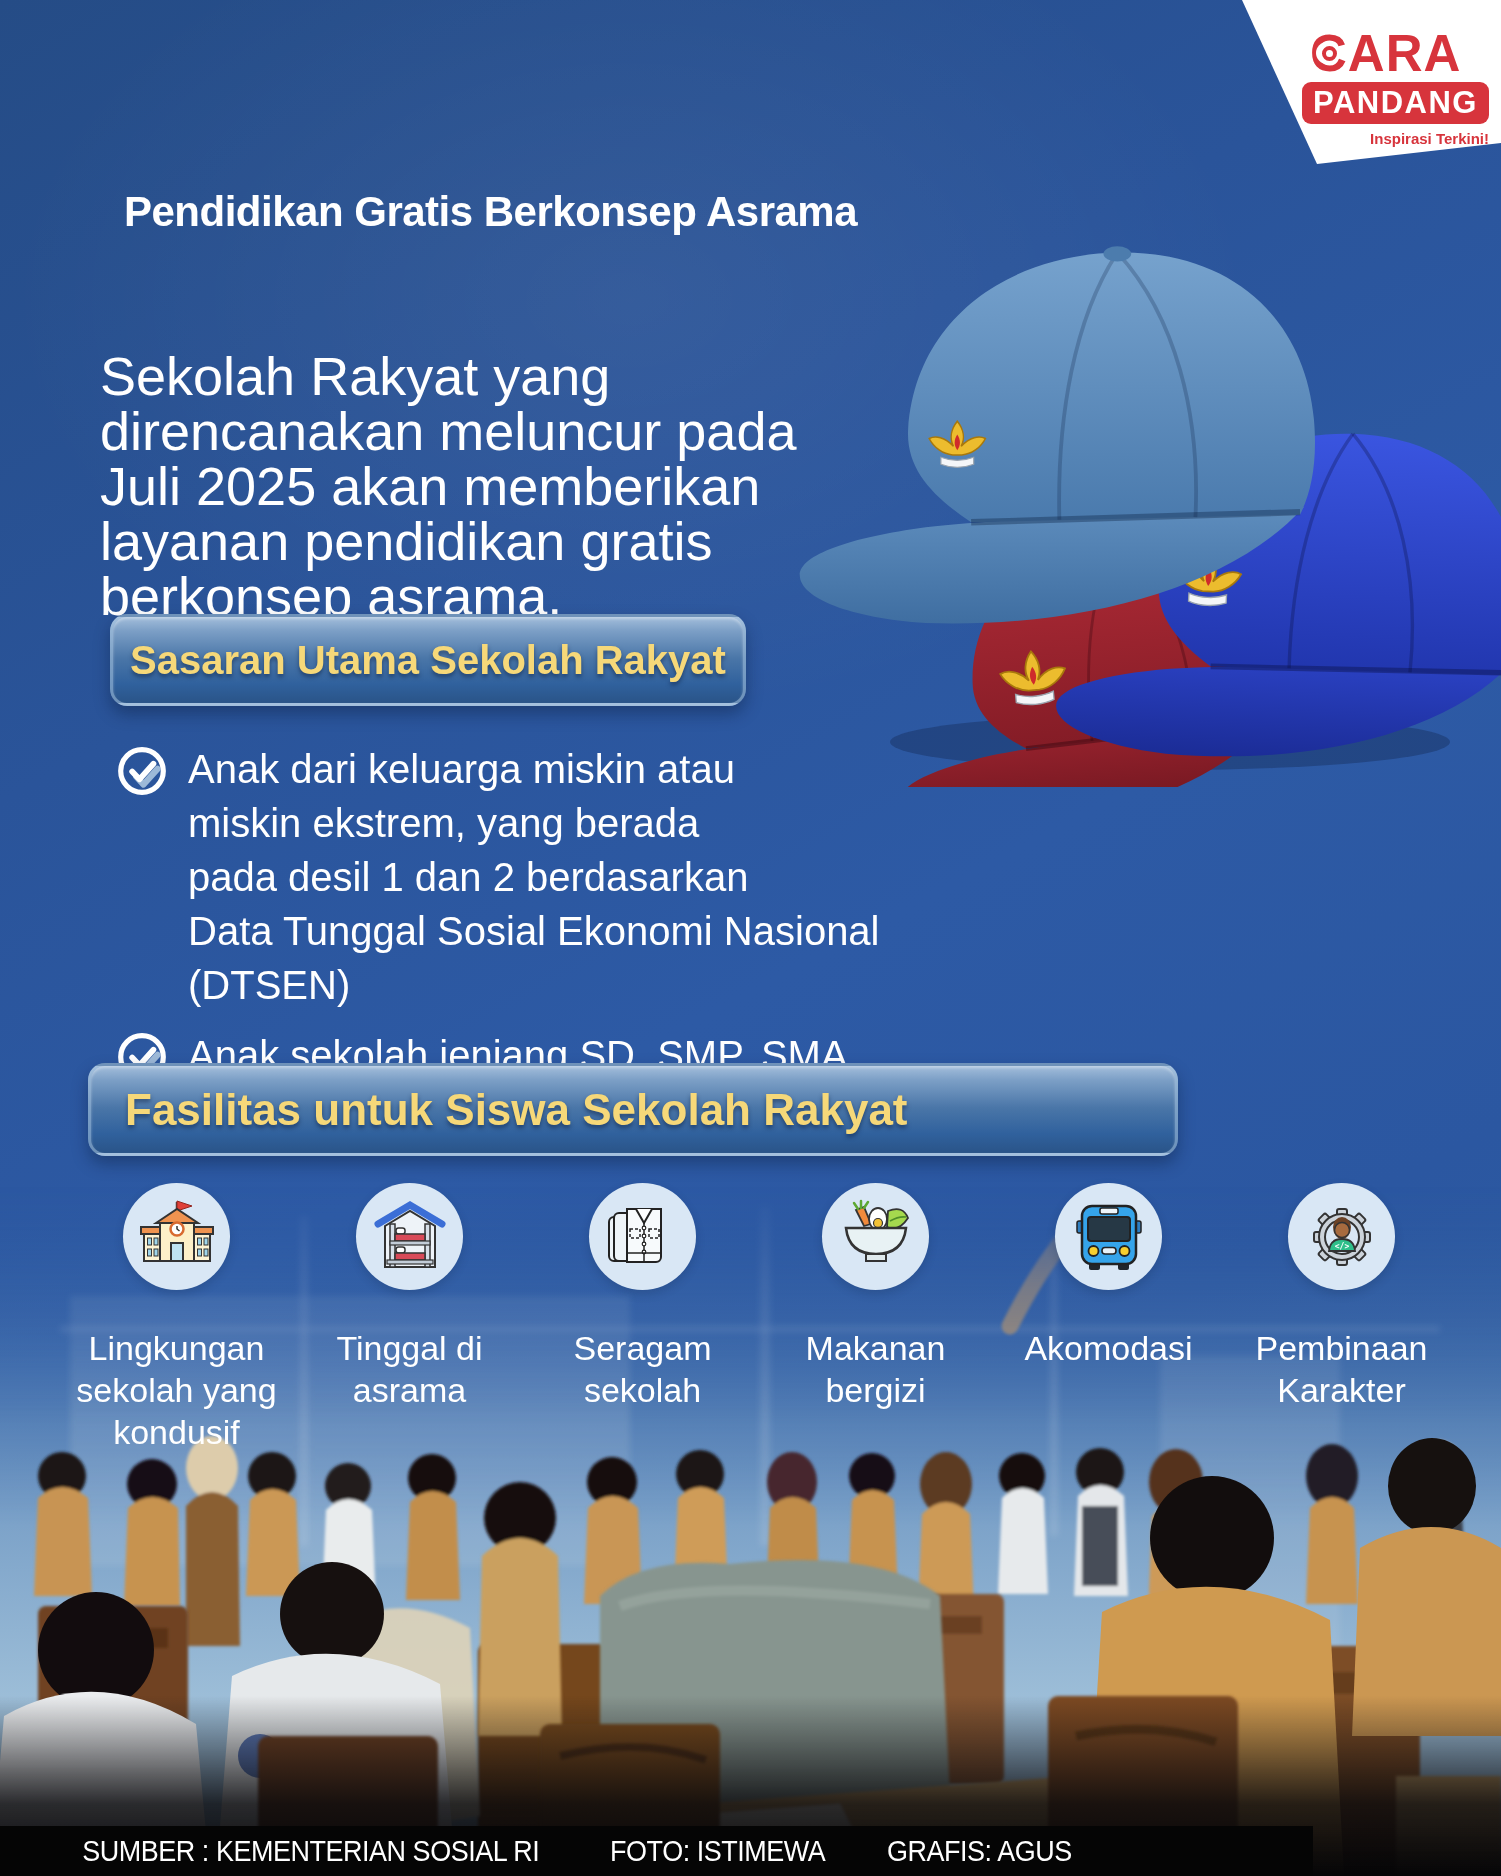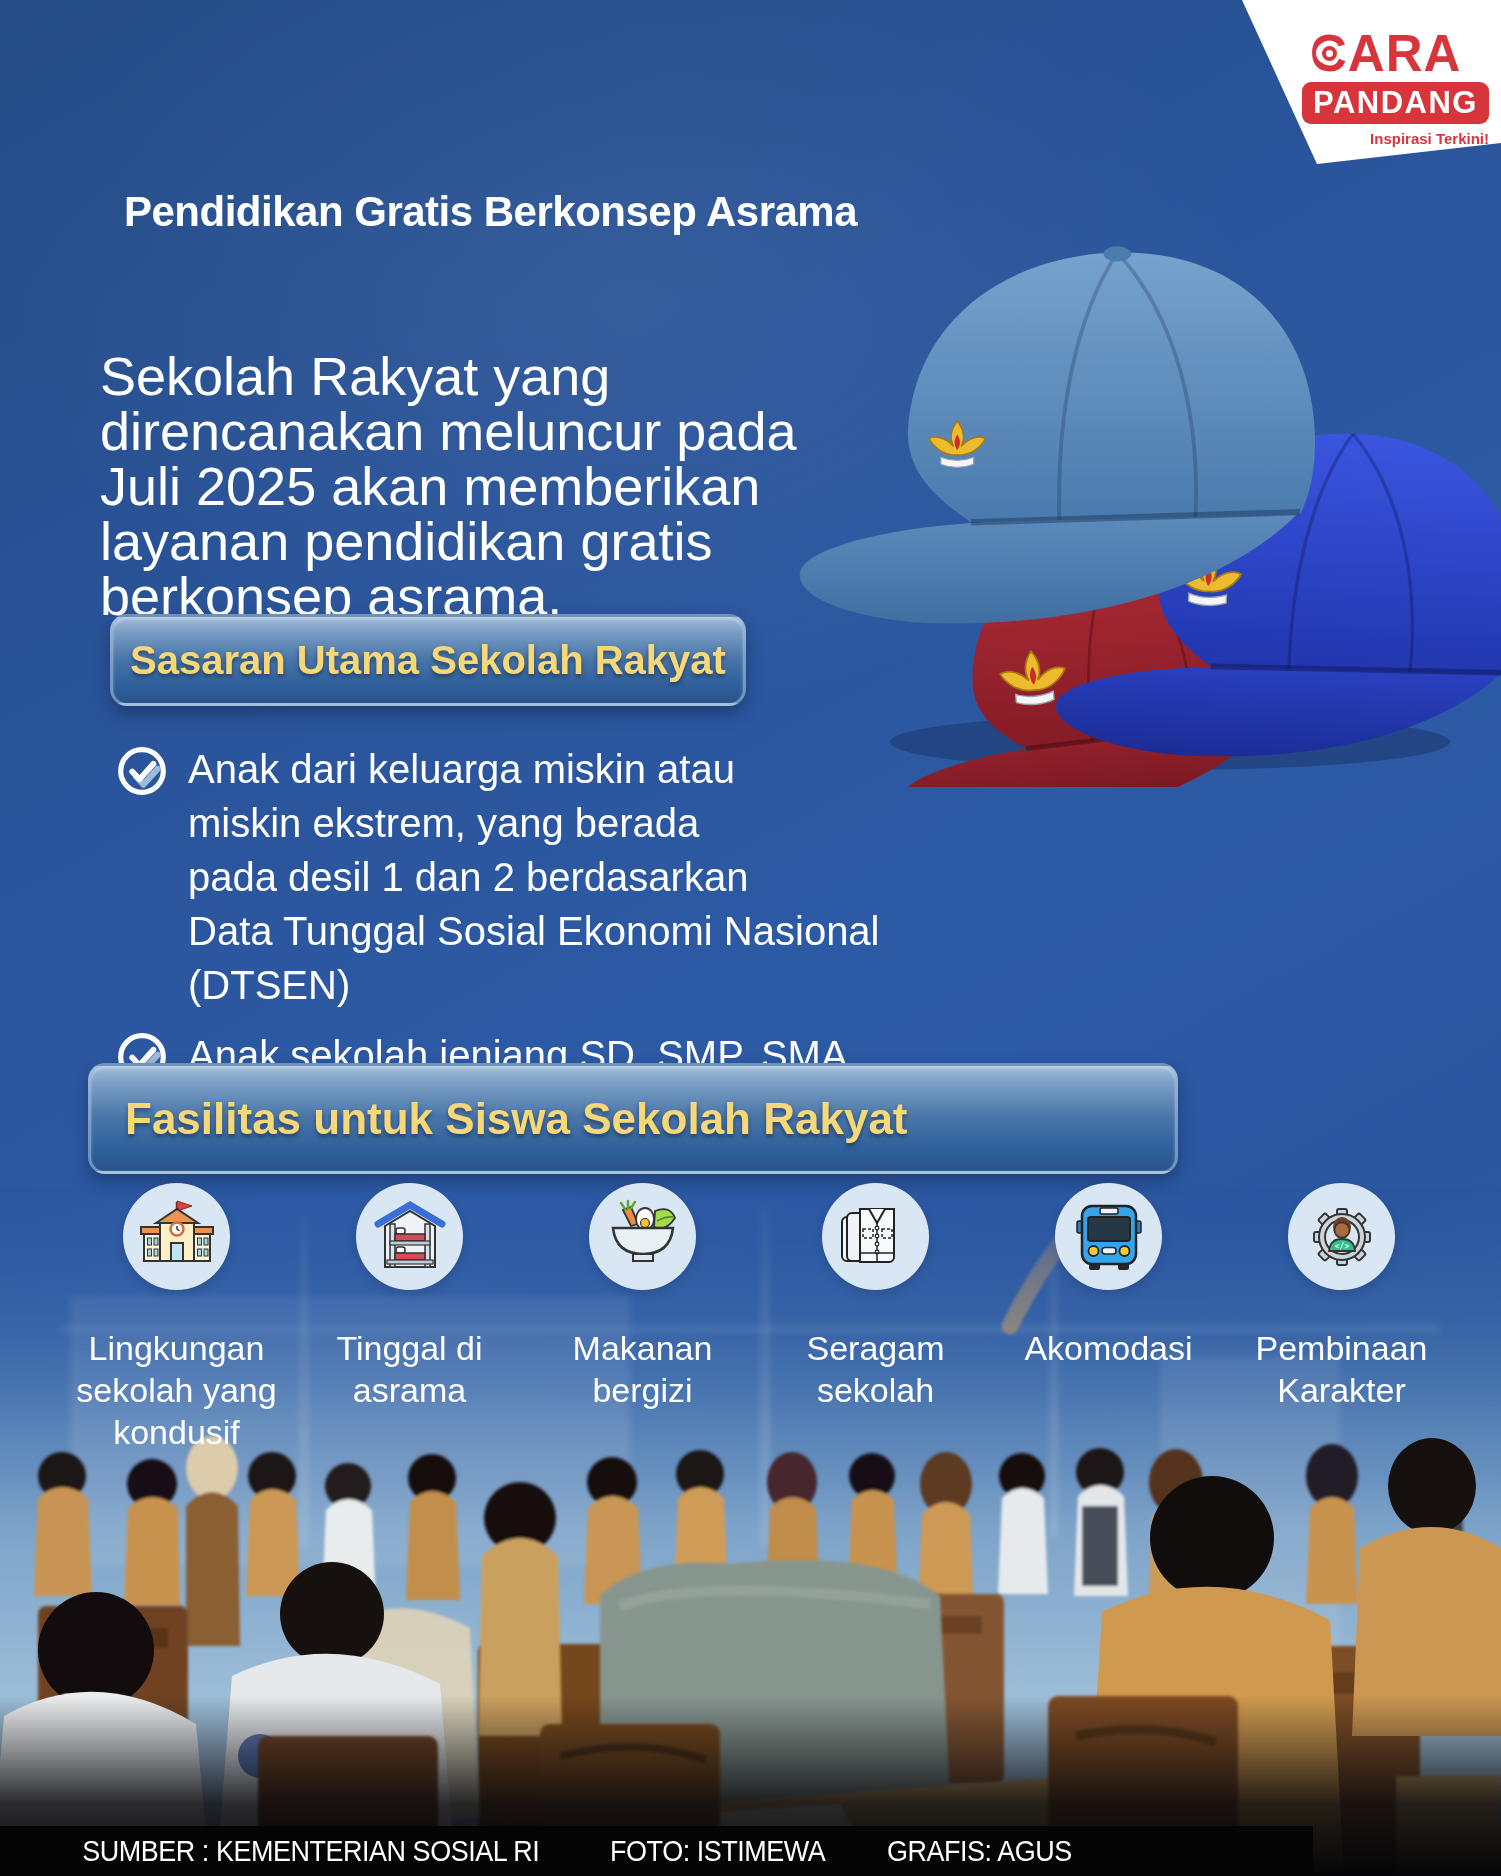--- a/index.html
+++ b/index.html
@@ -39,21 +39,21 @@
   
   .hdr-btn{
     position:absolute;z-index:5;border-radius:17px;box-sizing:border-box;
     border:3px solid rgba(168,196,224,.55);
     background:linear-gradient(180deg,#a3bedb 0%,#7c9fc6 16%,#4a76a8 48%,#30619d 78%,#2a5488 100%);
     box-shadow:0 8px 16px rgba(7,20,45,.35), inset 0 2px 3px rgba(255,255,255,.35);
     display:flex;align-items:center;color:#f6d879;font-weight:700;
     text-shadow:0 3px 4px rgba(15,35,70,.55);white-space:nowrap;
   }
   .btn-sasaran{left:110px;top:614px;width:636px;height:92px;justify-content:center;font-size:40px;}
-  .btn-fasilitas{left:88px;top:1063px;width:1090px;height:111px;justify-content:flex-start;padding-left:34px;font-size:44px;}
+  .btn-fasilitas{left:88px;top:1063px;width:1090px;height:93px;justify-content:flex-start;padding-left:34px;font-size:44px;}
   
   .bullets{position:absolute;left:115px;top:742px;width:830px;z-index:5;}
   .bullet{display:flex;align-items:flex-start;}
   .bullet + .bullet{margin-top:16px;}
   .bullet .ck{flex:0 0 54px;width:54px;height:54px;margin-top:2px;}
   .bullet .btxt{margin-left:19px;font-size:40px;line-height:54px;color:#ffffff;}
   .hat-spacer{float:right;width:190px;height:110px;}
   
   .facilities{position:absolute;left:62px;top:1183px;width:1394px;z-index:5;display:flex;justify-content:space-between;}
   .fac-col{width:229px;display:flex;flex-direction:column;align-items:center;}
@@ -346,55 +346,55 @@
           <rect x="25" y="56" width="30" height="7" fill="#d84a58" stroke="#333" stroke-width="1.5"></rect>
           <rect x="17" y="63" width="46" height="4" fill="#c3cdd8" stroke="#333" stroke-width="1.2"></rect>
         </svg>
       </div>
       <div class="fac-label">Tinggal di asrama</div>
     </div>
 
     <div class="fac-col">
       <div class="fac-circle">
         <svg viewBox="0 0 80 80">
-          <path d="M20 13 l8 16 7 -2 -7 -17 z" fill="#f08a3c" stroke="#333" stroke-width="1.8"></path>
-          <path d="M22 12 l-4 -6 M25 11 l0 -7 M28 11 l4 -6" stroke="#5da832" stroke-width="2.5" fill="none" stroke-linecap="round"></path>
-          <ellipse cx="42" cy="22" rx="9" ry="11" fill="#ffffff" stroke="#333" stroke-width="1.8"></ellipse>
-          <circle cx="42" cy="26" r="4.5" fill="#f2c135" stroke="#333" stroke-width="1.2"></circle>
-          <path d="M52 14 q15 -6 20 7 q-9 14 -21 9 z" fill="#a5d94e" stroke="#333" stroke-width="1.8"></path>
-          <path d="M54 24 q9 -5 16 -4" stroke="#4f8f28" stroke-width="1.6" fill="none"></path>
-          <path d="M10 31 h60 q-3 26 -30 26 q-27 0 -30 -26 z" fill="#e8f2f4" stroke="#333" stroke-width="2.5"></path>
-          <rect x="30" y="57" width="20" height="7" fill="#dfe9ec" stroke="#333" stroke-width="2"></rect>
-        </svg>
-      </div>
-      <div class="fac-label">Makanan bergizi</div>
-    </div>
-
-    <div class="fac-col">
-      <div class="fac-circle">
-        <svg viewBox="0 0 80 80">
           <g stroke="#222" stroke-width="2" fill="#eef4f8">
             <rect x="6" y="20" width="18" height="44" rx="5"></rect>
             <rect x="11" y="16" width="18" height="48" rx="5"></rect>
             <path d="M24 12 h34 v48 a5 5 0 0 1 -5 5 h-29 z" fill="#f7fafc"></path>
           </g>
           <path d="M33 12 L41 26 L49 12" fill="#ffffff" stroke="#222" stroke-width="2"></path>
           <line x1="41" y1="26" x2="41" y2="65" stroke="#222" stroke-width="1.5"></line>
           <g fill="#fff" stroke="#222" stroke-width="1.2">
             <circle cx="41" cy="31" r="1.8"></circle>
               <circle cx="41" cy="39" r="1.8"></circle>
               <circle cx="41" cy="47" r="1.8"></circle>
               <circle cx="41" cy="55" r="1.8"></circle>
           </g>
           <rect x="27" y="32" width="10" height="9" fill="none" stroke="#222" stroke-width="1.5" stroke-dasharray="3 2"></rect>
           <rect x="46" y="32" width="10" height="9" fill="none" stroke="#222" stroke-width="1.5" stroke-dasharray="3 2"></rect>
           <path d="M24 56 h34" stroke="#222" stroke-width="1.5"></path>
         </svg>
       </div>
       <div class="fac-label">Seragam sekolah</div>
+    </div>
+
+    <div class="fac-col">
+      <div class="fac-circle">
+        <svg viewBox="0 0 80 80">
+          <path d="M20 13 l8 16 7 -2 -7 -17 z" fill="#f08a3c" stroke="#333" stroke-width="1.8"></path>
+          <path d="M22 12 l-4 -6 M25 11 l0 -7 M28 11 l4 -6" stroke="#5da832" stroke-width="2.5" fill="none" stroke-linecap="round"></path>
+          <ellipse cx="42" cy="22" rx="9" ry="11" fill="#ffffff" stroke="#333" stroke-width="1.8"></ellipse>
+          <circle cx="42" cy="26" r="4.5" fill="#f2c135" stroke="#333" stroke-width="1.2"></circle>
+          <path d="M52 14 q15 -6 20 7 q-9 14 -21 9 z" fill="#a5d94e" stroke="#333" stroke-width="1.8"></path>
+          <path d="M54 24 q9 -5 16 -4" stroke="#4f8f28" stroke-width="1.6" fill="none"></path>
+          <path d="M10 31 h60 q-3 26 -30 26 q-27 0 -30 -26 z" fill="#e8f2f4" stroke="#333" stroke-width="2.5"></path>
+          <rect x="30" y="57" width="20" height="7" fill="#dfe9ec" stroke="#333" stroke-width="2"></rect>
+        </svg>
+      </div>
+      <div class="fac-label">Makanan bergizi</div>
     </div>
 
     <div class="fac-col">
       <div class="fac-circle">
         <svg viewBox="0 0 80 80">
           <rect x="8" y="24" width="6" height="12" rx="2" fill="#2f7fc0" stroke="#222" stroke-width="1.5"></rect>
           <rect x="66" y="24" width="6" height="12" rx="2" fill="#2f7fc0" stroke="#222" stroke-width="1.5"></rect>
           <rect x="20" y="64" width="11" height="9" rx="2" fill="#20262c"></rect>
           <rect x="49" y="64" width="11" height="9" rx="2" fill="#20262c"></rect>
           <rect x="13" y="9" width="54" height="58" rx="10" fill="#35a4ea" stroke="#222" stroke-width="2.5"></rect>

